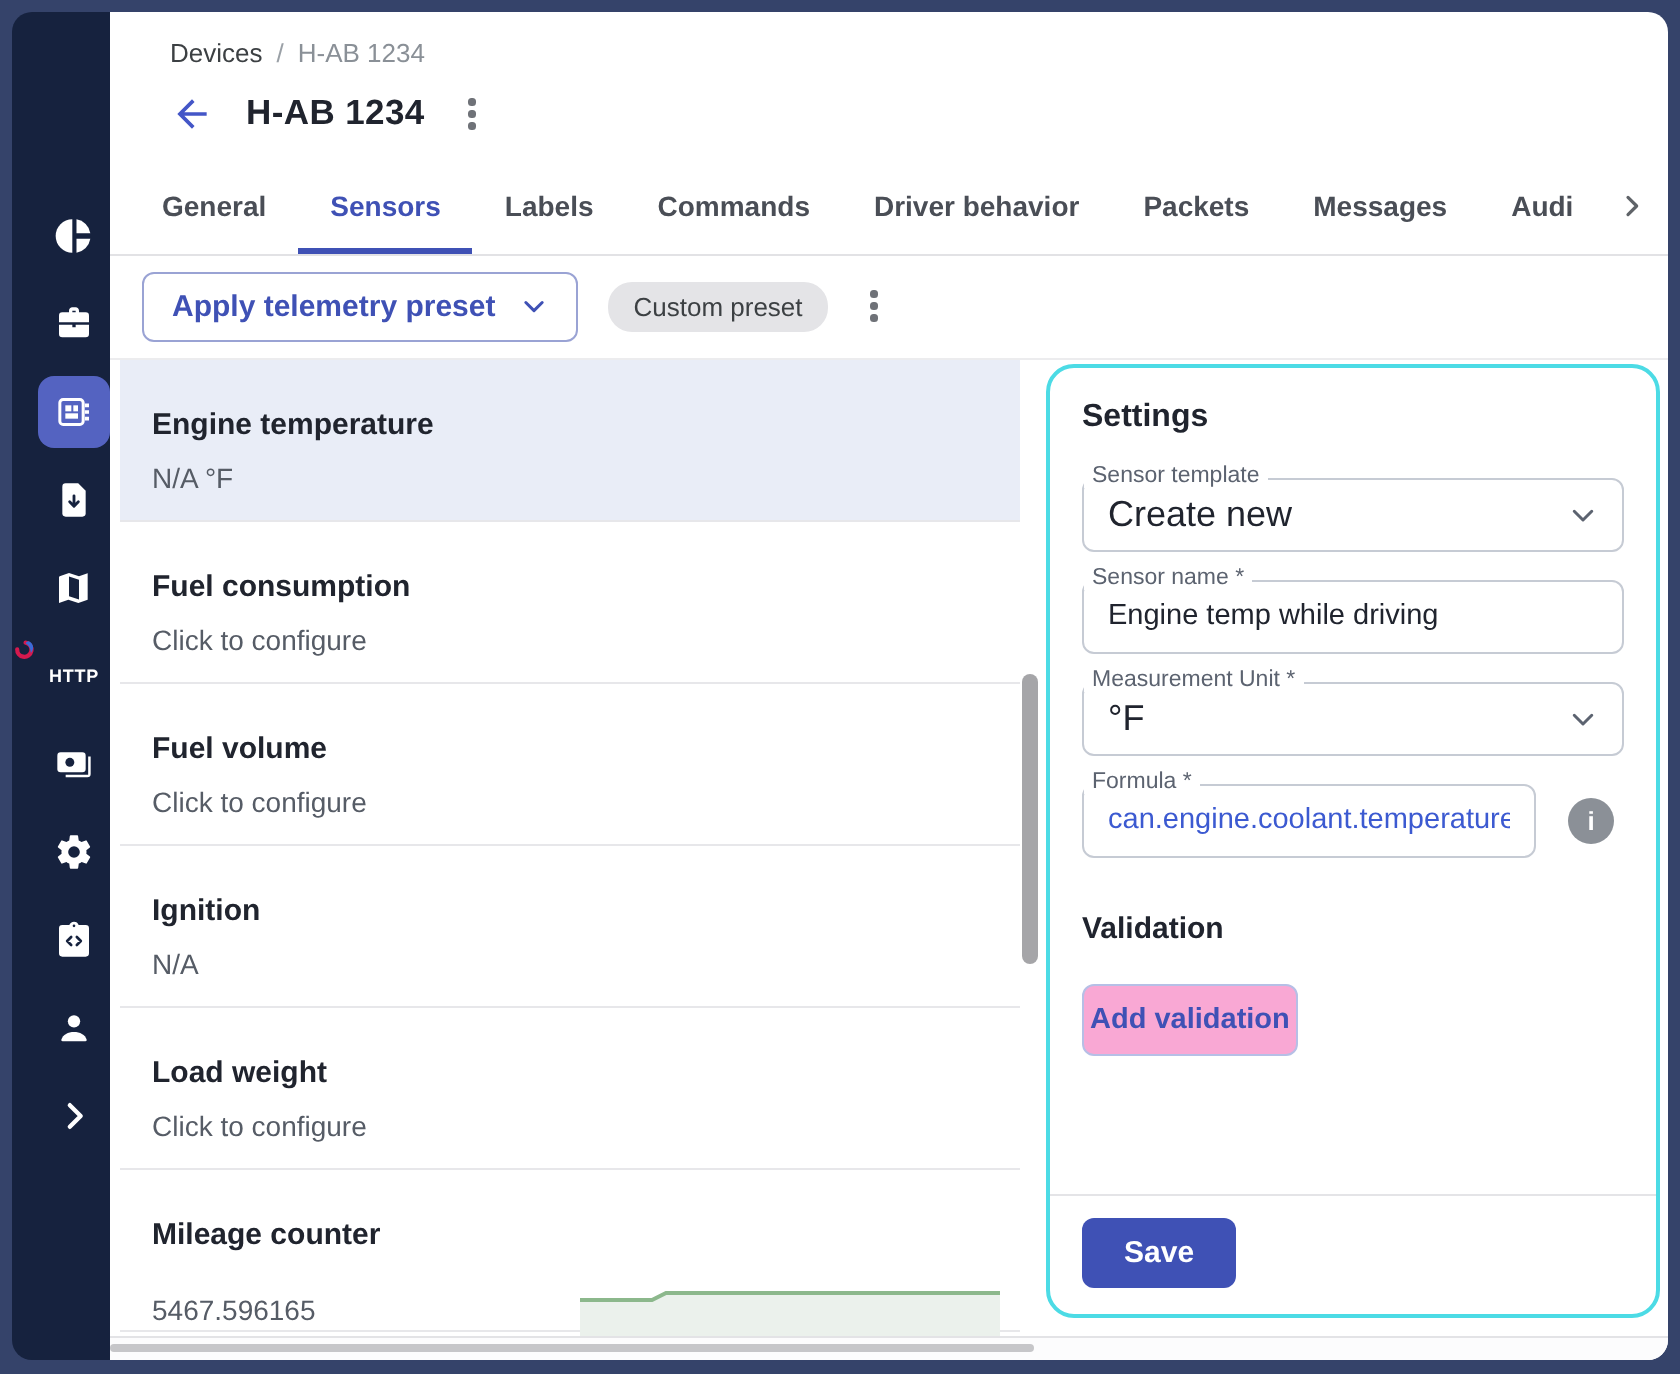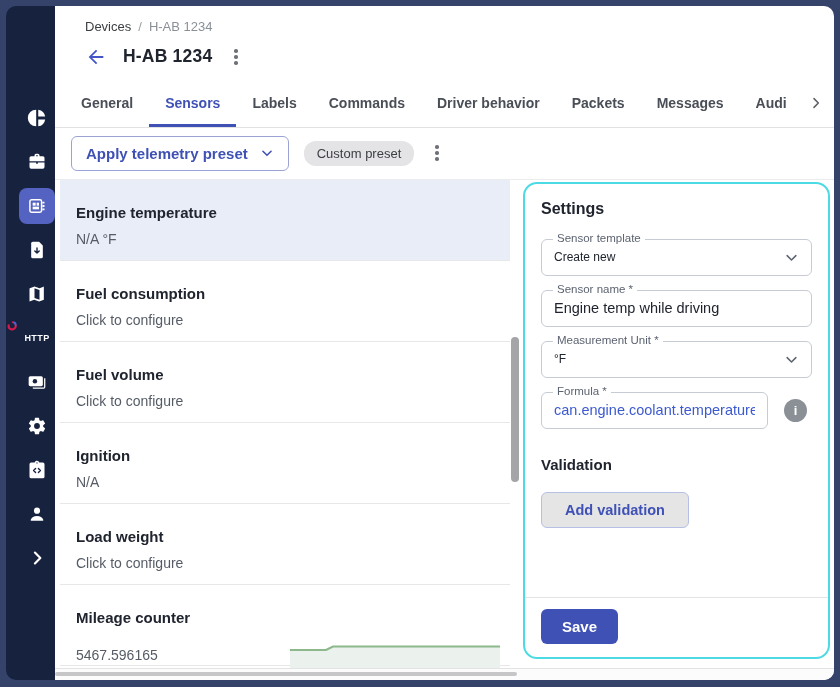--- a/index.html
+++ b/index.html
@@ -79,37 +79,37 @@
     margin-left:13px; margin-top:2px; width:307px; height:477px; flex:none;
     border:2px solid #4cdbe5; border-radius:14px; background:#fff;
     display:flex; flex-direction:column;
   }
   .sp-body { padding:14px 16px 0; flex:1; display:flex; flex-direction:column; min-height:0; }
   .sp-title { font-size:16px; font-weight:bold; color:#20242e; margin:2px 0 21px; }
   .field {
     position:relative; border:1px solid #c6cbd4; border-radius:6px; height:37px;
     display:flex; align-items:center; padding:0 12px; margin-bottom:14px; background:#fff;
   }
-  .flabel { position:absolute; top:-8px; left:11px; background:#fff; padding:0 4px; font-size:11.5px; color:#5c6370; white-space:nowrap; }
-  .fvalue { font-size:12px; color:#20242e; }
+  .flabel { position:absolute; top:-8px; left:0; background:#fff; padding:0 4px; font-size:11.5px; color:#5c6370; white-space:nowrap; }
+  .fvalue { font-size:18px; color:#20242e; }
   .finput { border:none; outline:none; padding:0; width:100%; font:14.5px "Liberation Sans", sans-serif; color:#20242e; background:transparent; }
   .field .chev { margin-left:auto; color:#5c6370; display:flex; }
   .field .chev svg { width:15px; height:15px; }
   .formula-row { display:flex; align-items:center; }
   .field.formula { width:227px; margin-bottom:0; }
   .finput.formula-text { color:#3c5ad1; }
   .info-icon {
     width:23px; height:23px; border-radius:50%; background:#8b9097; color:#fff;
     margin-left:auto; margin-right:5px; display:flex; align-items:center; justify-content:center;
     font-size:13px; font-weight:bold; cursor:pointer;
   }
   .sp-subtitle { font-size:15px; font-weight:bold; color:#20242e; margin:27px 0 19px; }
   .add-validation-btn {
     align-self:flex-start; border:1px solid #b6bfe6; color:#3f51b5; font-weight:bold; font-size:14.5px;
-    padding:9px 23px; border-radius:6px; background:#e5e5e5; cursor:pointer; font-family:inherit;
+    padding:9px 3px; border-radius:6px; background:#f9a8d4; cursor:pointer; font-family:inherit;
   }
   .sp-footer { border-top:1px solid #e4e4e7; padding:11px 16px 13px; display:flex; gap:12px; flex:none; }
   .save-btn { background:#3f51b5; color:#fff; font-weight:bold; font-size:15px; padding:9px 21px; border-radius:6px; border:none; cursor:pointer; font-family:inherit; }
   .cancel-btn { background:#fff; color:#3f51b5; font-weight:bold; font-size:15px; padding:9px 16px; border-radius:6px; border:1px solid #b6bfe6; cursor:pointer; font-family:inherit; }
 
   
   .hscroll { height:12px; border-top:1px solid #e3e3e6; background:#fcfcfd; position:relative; flex:none; }
   .hthumb { position:absolute; top:3px; left:0; width:462px; height:4px; background:#c6c6c9; border-radius:2px; cursor:pointer; }
 </style>
 </head>

